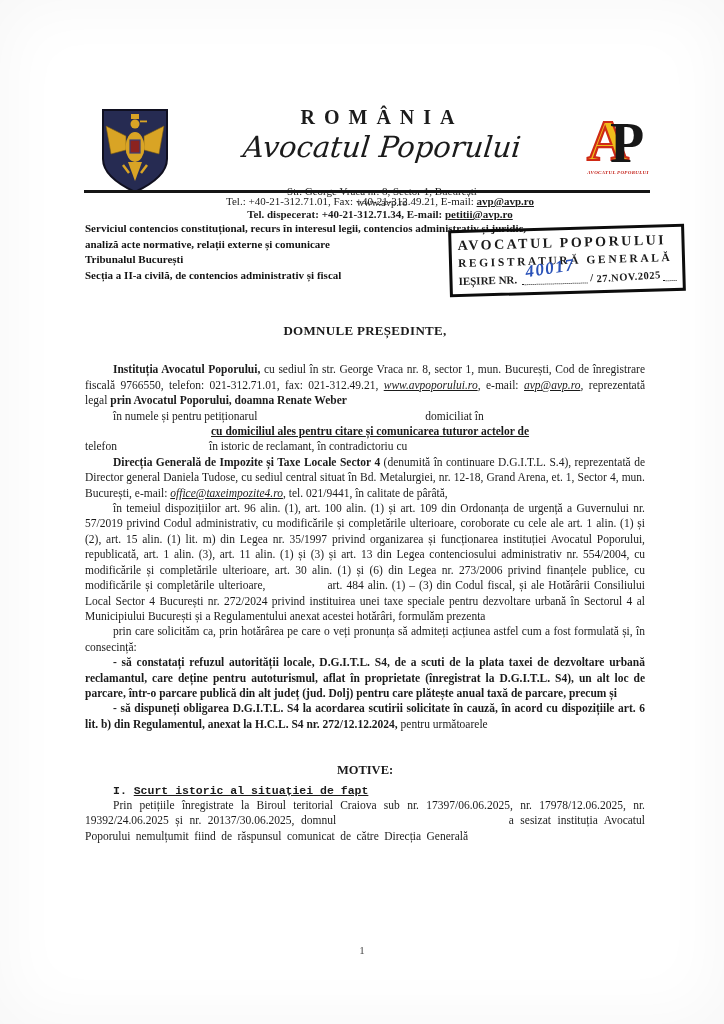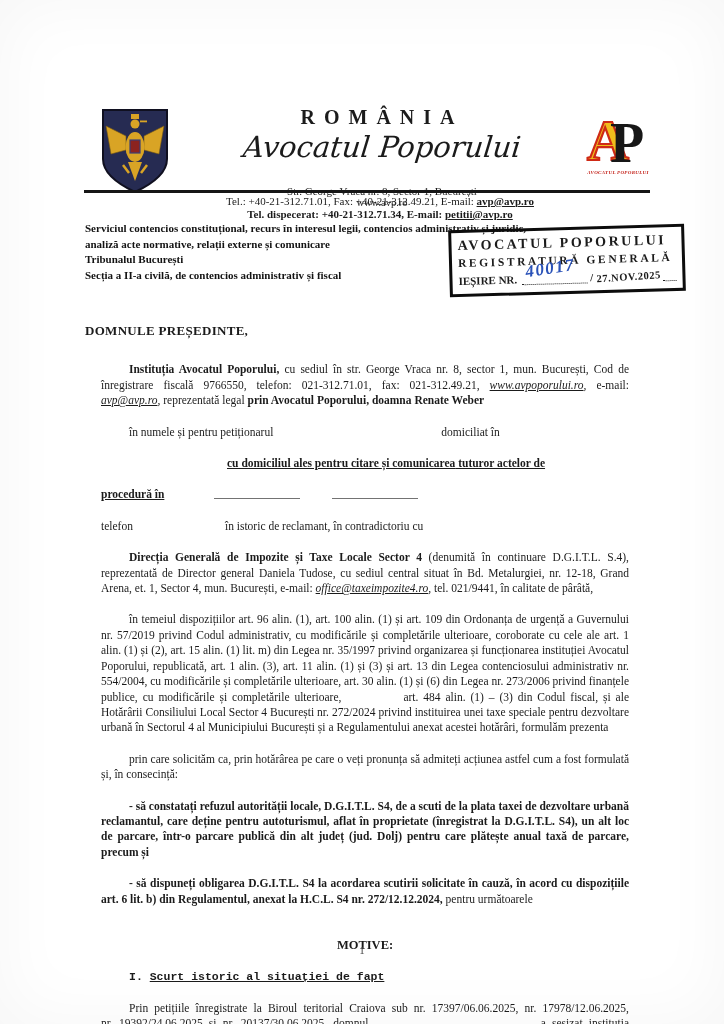--- a/index.html
+++ b/index.html
@@ -33,22 +33,22 @@
   .dotted{display:inline-block;border-bottom:1.5px dotted #222;height:10px;}
   .dn{width:66px;position:relative;margin-left:4px;}
   .hand{position:absolute;left:4px;top:-15px;color:#2a52b8;font-size:17px;font-style:italic;
         font-weight:bold;letter-spacing:1.5px;transform:rotate(-7deg);}
   .slash{margin:0 3px;}
   .sdate{font-size:10.5px;letter-spacing:.5px;transform:rotate(-2deg);}
   .d2{width:14px;margin-left:2px;}
   
   .doc-body{position:absolute;left:85px;top:323px;width:560px;font-size:11.5px;
             line-height:15.4px;text-align:justify;}
-  .doc-body p{margin:16px;}
-  .salut{text-align:left;font-weight:bold;font-size:13px;margin:0 0 24px;letter-spacing:.3px;}
+  .doc-body p{margin:0;}
+  .salut{text-align:center;font-weight:bold;font-size:13px;margin:0 0 24px;letter-spacing:.3px;}
   .ind{text-indent:28px;}
   .b{font-weight:bold;}
   .u{text-decoration:underline;}
   .link{font-style:italic;text-decoration:underline;}
   .redact{display:inline-block;height:8px;}
   .pet-b{padding-left:126px;text-align:left;font-weight:bold;text-decoration:underline;}
   .pet-c{font-weight:bold;}
   .strike{display:inline-block;width:86px;border-bottom:1.5px solid #737373;height:6px;
           margin:0 16px;vertical-align:middle;}
   .claim-title{text-align:center;font-weight:bold;font-size:13px;margin:13px 0;letter-spacing:.2px;}
@@ -125,21 +125,20 @@
   <div class="doc-body">
 
     <div class="salut">DOMNULE PREȘEDINTE,</div>
 
     <p class="ind"><span class="b">Instituția Avocatul Poporului,</span><span> cu sediul în str. George Vraca nr. 8, sector 1, mun. București, Cod de înregistrare fiscală 9766550, telefon: 021-312.71.01, fax: 021-312.49.21, </span><span class="link">www.avpoporului.ro</span><span>, e-mail: </span><span class="link">avp@avp.ro</span><span>, reprezentată legal </span><span class="b">prin Avocatul Poporului, doamna Renate Weber</span></p>
 
     <p class="ind"><span>în numele și pentru petiționarul</span><span class="redact" style="width:168px"></span><span>domiciliat în</span><span class="redact" style="width:52px"></span></p>
 
     <p class="pet-b"><span>cu domiciliul ales pentru citare </span><span class="u">și comunicarea</span><span> tuturor actelor de</span></p>
 
-    <p class="pet-c"><span class="u">procedură în</span><span class="redact" style="width:34px"></span><span class="strike"></span><span class="strike"></span></p>
 
     <p><span>telefon</span><span class="redact" style="width:92px"></span><span>în istoric de reclamant, în contradictoriu cu</span></p>
 
     <p class="ind"><span class="b">Direcția Generală de Impozite și Taxe Locale Sector 4</span><span> (denumită în continuare D.G.I.T.L. S.4), reprezentată de Director general Daniela Tudose, cu sediul central situat în Bd. Metalurgiei, nr. 12-18, Grand Arena, et. 1, Sector 4, mun. București, e-mail: </span><span class="link">office@taxeimpozite4.ro</span><span>, tel. 021/9441, în calitate de pârâtă,</span></p>
 
     <p class="ind"><span>în temeiul dispozițiilor art. 96 alin. (1), art. 100 alin. (1) și art. 109 din Ordonanța de urgență a Guvernului nr. 57/2019 privind Codul administrativ, cu modificările și completările ulterioare, coroborate cu cele ale art. 1 alin. (1) și (2), art. 15 alin. (1) lit. m) din Legea nr. 35/1997 privind organizarea și funcționarea instituției Avocatul Poporului, republicată, art. 1 alin. (3), art. 11 alin. (1) și (3) și art. 13 din Legea contenciosului administrativ nr. 554/2004, cu modificările și completările ulterioare, art. 30 alin. (1) și (6) din Legea nr. 273/2006 privind finanțele publice, cu modificările și completările ulterioare,</span><span class="redact" style="width:62px"></span><span>art. 484 alin. (1) – (3) din Codul fiscal, și ale Hotărârii Consiliului Local Sector 4 București nr. 272/2024 privind instituirea unei taxe speciale pentru dezvoltare urbană în Sectorul 4 al Municipiului București și a Regulamentului anexat acestei hotărâri, formulăm prezenta</span></p>
 
 
     <p class="ind">prin care solicităm ca, prin hotărârea pe care o veți pronunța să admiteți acțiunea astfel cum a fost formulată și, în consecință:</p>
 

